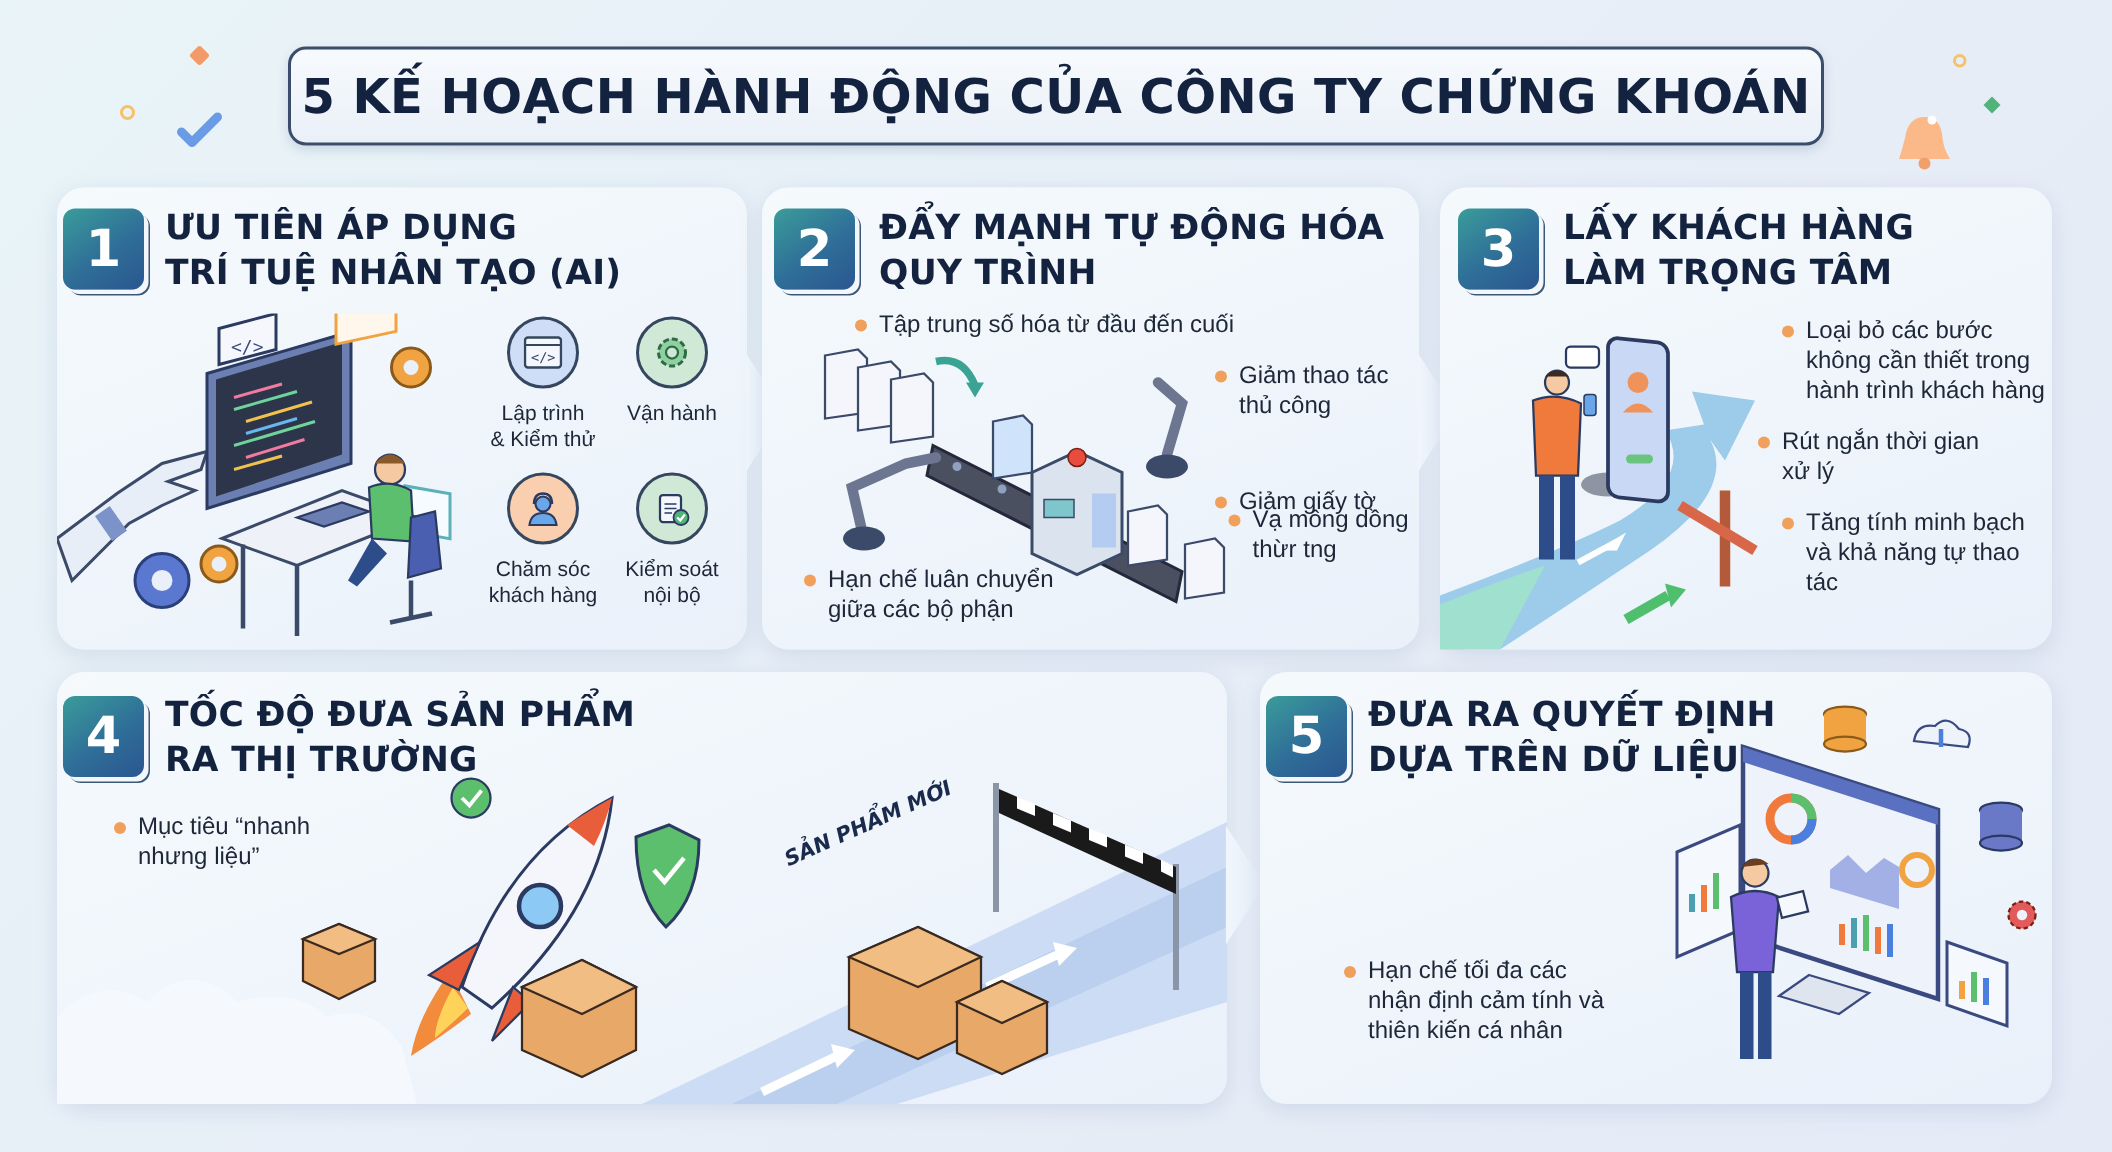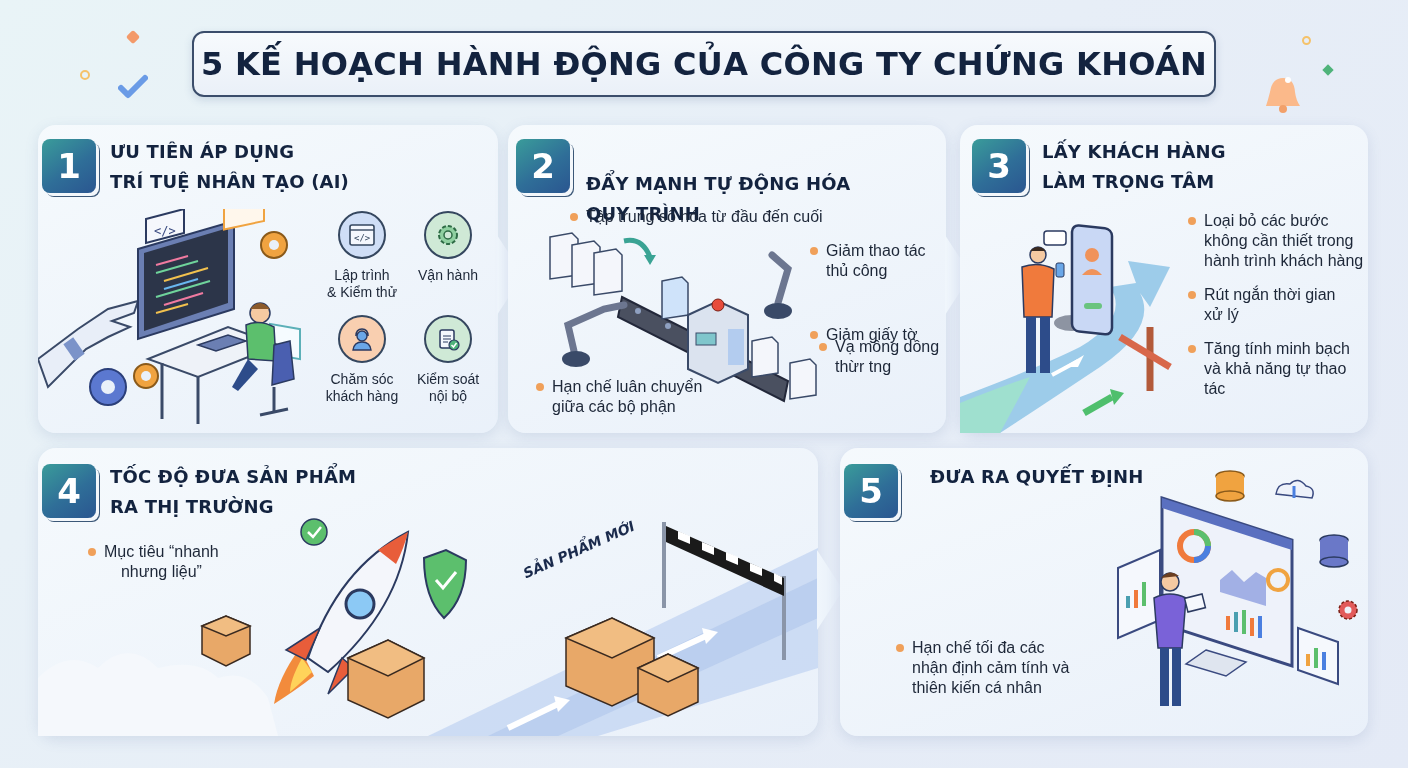--- a/index.html
+++ b/index.html
@@ -46,21 +46,21 @@
 
   .badge {
     position: absolute; width: 54px; height: 54px; border-radius: 8px;
     background: linear-gradient(145deg, #3a9c9a 0%, #2f6e98 55%, #2a5690 100%);
     color: #fff; font-family: "DejaVu Sans", sans-serif; font-weight: bold;
     font-size: 34px; display: flex; align-items: center; justify-content: center;
     box-shadow: 3px 3px 0 #f3f7fb, 4px 4px 0 #3c5878;
   }
   .card-title {
     position: absolute; font-family: "DejaVu Sans", sans-serif; font-weight: bold;
-    font-size: 18px; line-height: 30px; color: #13233f; letter-spacing: 0.2px;
+    font-size: 23px; line-height: 30px; color: #13233f; letter-spacing: 0.2px;
   }
   .card-title span { display: block; white-space: nowrap; }
 
   .bullet {
     position: absolute; font-size: 16px; line-height: 20px; color: #1d2738;
     padding-left: 16px;
   }
   .bullet::before {
     content: ""; position: absolute; left: 0; top: 6px; width: 8px; height: 8px;
     border-radius: 50%; background: #f0a05a;
@@ -216,21 +216,21 @@
     <div class="lbl">
         <span>Kiểm soát</span>
         <span>nội bộ</span>
       </div>
   </div>
 </div>
 <div class="chevron" style="left:497px;top:235px;"></div>
 
 <div class="card card-2">
   <div class="badge" style="left:8px;top:14px;">2</div>
-  <div class="card-title" style="left:78px;top:12px;margin-top:32px;">
+  <div class="card-title" style="left:78px;top:12px;">
     <span>ĐẨY MẠNH TỰ ĐỘNG HÓA</span>
     <span>QUY TRÌNH</span>
   </div>
   <div class="bullet" style="left:62px;top:82px;">
       <span>Tập trung số hóa từ đầu đến cuối</span>
     </div>
   <div class="bullet" style="left:302px;top:116px;">
       <span>Giảm thao tác</span>
       <span>thủ công</span>
     </div>
@@ -289,21 +289,21 @@
   <div class="badge" style="left:12px;top:14px;">3</div>
   <div class="card-title" style="left:82px;top:12px;">
     <span>LẤY KHÁCH HÀNG</span>
     <span>LÀM TRỌNG TÂM</span>
   </div>
   <div class="bullet" style="left:228px;top:86px;">
       <span>Loại bỏ các bước</span>
       <span>không cần thiết trong</span>
       <span>hành trình khách hàng</span>
     </div>
-  <div class="bullet" style="left:228px;top:160px;">
+  <div class="bullet" style="left:212px;top:160px;">
       <span>Rút ngắn thời gian</span>
       <span>xử lý</span>
     </div>
   <div class="bullet" style="left:228px;top:214px;">
       <span>Tăng tính minh bạch</span>
       <span>và khả năng tự thao</span>
       <span>tác</span>
     </div>
 
   <div class="abs" style="left:0;top:82px;">
@@ -338,21 +338,21 @@
     </svg>
   </div>
 </div>
 
 <div class="card card-4">
   <div class="badge" style="left:4px;top:16px;">4</div>
   <div class="card-title" style="left:72px;top:14px;">
     <span>TỐC ĐỘ ĐƯA SẢN PHẨM</span>
     <span>RA THỊ TRƯỜNG</span>
   </div>
-  <div class="bullet" style="left:50px;top:94px;text-align:center;">
+  <div class="bullet" style="left:38px;top:94px;">
       <span>Mục tiêu “nhanh</span>
       <span>nhưng liệu”</span>
     </div>
 
   <div class="abs" style="left:0;top:60px;">
     <svg width="780" height="228" viewBox="0 0 780 228">
 
       <path d="M0 170 Q30 140 60 160 Q90 130 120 160 Q160 150 180 170 Q210 160 230 190 L240 228 L0 228 Z" fill="#f5f8fc"></path>
 
       <polygon points="390,228 780,40 780,160 560,228" fill="#c4d6f2" opacity="0.8"></polygon>
@@ -400,22 +400,23 @@
         <polygon points="736,65 744,69 744,77 736,73"></polygon>
       </g>
     </svg>
   </div>
   <div class="abs" style="left:486px;top:118px;font-family:'DejaVu Sans',sans-serif;font-weight:bold;font-style:italic;font-size:14px;color:#1a2a4c;transform:rotate(-24deg);transform-origin:left center;white-space:nowrap;">SẢN PHẨM MỚI</div>
 </div>
 <div class="chevron" style="left:817px;top:550px;"></div>
 
 <div class="card card-5">
   <div class="badge" style="left:4px;top:16px;">5</div>
-  <div class="card-title" style="left:72px;top:14px;margin-left:18px;">
+  <div class="card-title" style="left:72px;top:14px;">
     <span>ĐƯA RA QUYẾT ĐỊNH</span>
+    <span>DỰA TRÊN DỮ LIỆU</span>
   </div>
   <div class="bullet" style="left:56px;top:190px;">
       <span>Hạn chế tối đa các</span>
       <span>nhận định cảm tính và</span>
       <span>thiên kiến cá nhân</span>
     </div>
 
   <div class="abs" style="left:276px;top:22px;">
     <svg width="250" height="256" viewBox="0 0 250 256">
 

